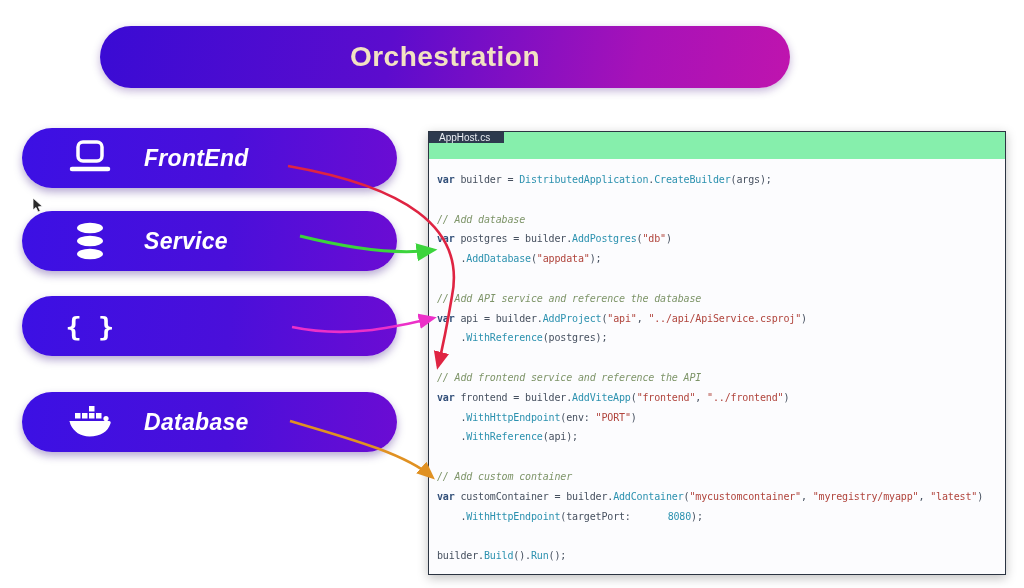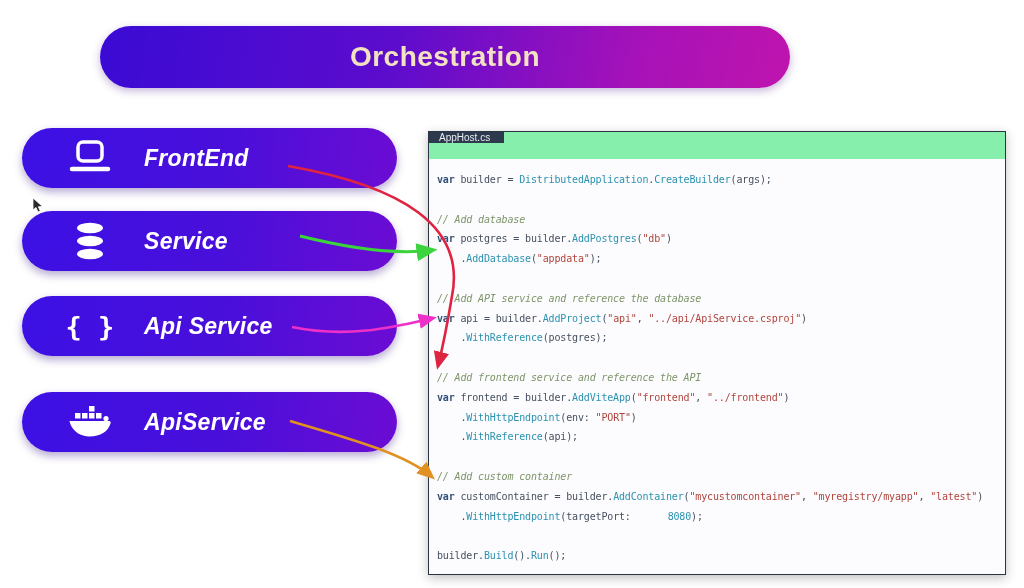--- a/index.html
+++ b/index.html
@@ -69,36 +69,35 @@
       <ellipse cx="20" cy="33" rx="13" ry="5.2"></ellipse>
     </svg>
   </span>
   <span class="label">Service</span>
 </div>
 
 <div class="pill-btn b3">
   <span class="icon">
     <span class="braces">{ }</span>
   </span>
-  <span class="label">Api Service</span>
 </div>
 
 <div class="pill-btn b4">
   <span class="icon">
     <svg width="46" height="36" viewBox="0 0 46 36" fill="#ffffff">
       <rect x="8" y="9" width="5.5" height="5.5"></rect>
       <rect x="15" y="9" width="5.5" height="5.5"></rect>
       <rect x="22" y="9" width="5.5" height="5.5"></rect>
       <rect x="29" y="9" width="5.5" height="5.5"></rect>
       <rect x="22" y="2" width="5.5" height="5.5"></rect>
       <path d="M3 17 h39 c1.5 0 2 1 1.5 2.5 c-2.5 8 -10 13 -21 13 c-9 0 -16 -5 -19 -12 c-0.8 -2 -0.5 -3.5 -1.5 -3.5 z"></path>
       <circle cx="39" cy="14.5" r="2.6"></circle>
     </svg>
   </span>
-  <span class="label">ApiService</span>
+  <span class="label">Database</span>
 </div>
 
 <div class="editor">
   <div class="editor-header">
     <div class="editor-tab">
       <span>AppHost.cs</span>
     </div>
   </div>
   <div class="code" id="code-container"><div class="code-line"><span class="tk-kw">var </span><span class="tk-plain">builder = </span><span class="tk-type">DistributedApplication</span><span class="tk-plain">.</span><span class="tk-method">CreateBuilder</span><span class="tk-plain">(args);</span></div><div class="code-line">&nbsp;</div><div class="code-line"><span class="tk-com">// Add database</span></div><div class="code-line"><span class="tk-kw">var </span><span class="tk-plain">postgres = builder.</span><span class="tk-method">AddPostgres</span><span class="tk-plain">(</span><span class="tk-str">"db"</span><span class="tk-plain">)</span></div><div class="code-line"><span class="tk-plain">    .</span><span class="tk-method">AddDatabase</span><span class="tk-plain">(</span><span class="tk-str">"appdata"</span><span class="tk-plain">);</span></div><div class="code-line">&nbsp;</div><div class="code-line"><span class="tk-com">// Add API service and reference the database</span></div><div class="code-line"><span class="tk-kw">var </span><span class="tk-plain">api = builder.</span><span class="tk-method">AddProject</span><span class="tk-plain">(</span><span class="tk-str">"api"</span><span class="tk-plain">, </span><span class="tk-str">"../api/ApiService.csproj"</span><span class="tk-plain">)</span></div><div class="code-line"><span class="tk-plain">    .</span><span class="tk-method">WithReference</span><span class="tk-plain">(postgres);</span></div><div class="code-line">&nbsp;</div><div class="code-line"><span class="tk-com">// Add frontend service and reference the API</span></div><div class="code-line"><span class="tk-kw">var </span><span class="tk-plain">frontend = builder.</span><span class="tk-method">AddViteApp</span><span class="tk-plain">(</span><span class="tk-str">"frontend"</span><span class="tk-plain">, </span><span class="tk-str">"../frontend"</span><span class="tk-plain">)</span></div><div class="code-line"><span class="tk-plain">    .</span><span class="tk-method">WithHttpEndpoint</span><span class="tk-plain">(env: </span><span class="tk-str">"PORT"</span><span class="tk-plain">)</span></div><div class="code-line"><span class="tk-plain">    .</span><span class="tk-method">WithReference</span><span class="tk-plain">(api);</span></div><div class="code-line">&nbsp;</div><div class="code-line"><span class="tk-com">// Add custom container</span></div><div class="code-line"><span class="tk-kw">var </span><span class="tk-plain">customContainer = builder.</span><span class="tk-method">AddContainer</span><span class="tk-plain">(</span><span class="tk-str">"mycustomcontainer"</span><span class="tk-plain">, </span><span class="tk-str">"myregistry/myapp"</span><span class="tk-plain">, </span><span class="tk-str">"latest"</span><span class="tk-plain">)</span></div><div class="code-line"><span class="tk-plain">    .</span><span class="tk-method">WithHttpEndpoint</span><span class="tk-plain">(targetPort: </span><span class="tk-num">8080</span><span class="tk-plain">);</span></div><div class="code-line">&nbsp;</div><div class="code-line"><span class="tk-plain">builder.</span><span class="tk-method">Build</span><span class="tk-plain">().</span><span class="tk-method">Run</span><span class="tk-plain">();</span></div></div>
 </div>

